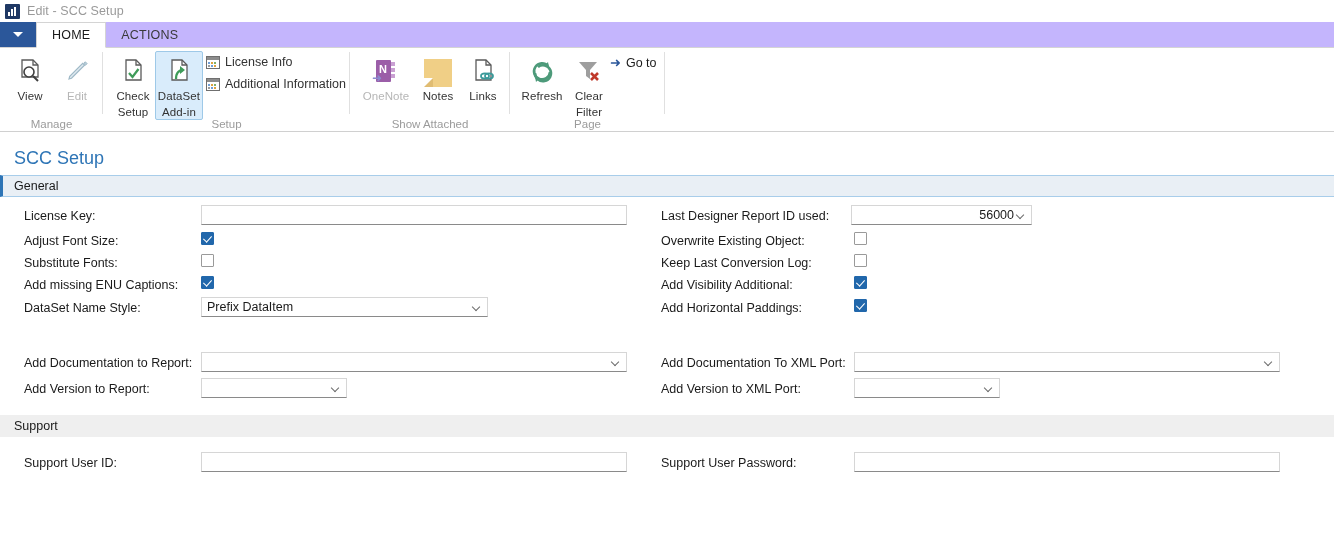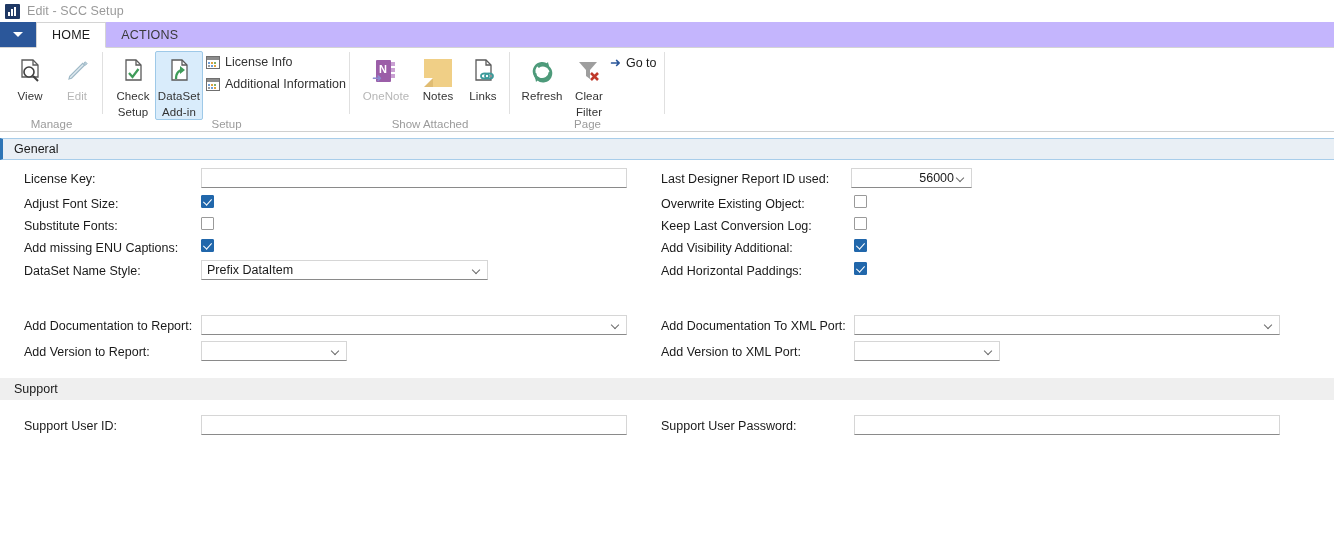--- a/index.html
+++ b/index.html
@@ -332,20 +332,21 @@
       <span style="color:#2b579a; font-size:13px;">➜</span>
       <span>Go to</span>
     </div>
     <div class="glabel">Page</div>
     <div class="sep"></div>
   </div>
 </div>
 
 <div class="page">
 
+  <div class="page-title">SCC Setup</div>
 
   <div class="section-head general">
     <span>General</span>
   </div>
   <div class="rowarea" style="height:140px;">
 
     <div class="frow" style="left:24px; top:12px;">
       <span class="flabel">License Key:</span>
     </div>
     <input class="tbox" style="position: absolute; left: 201px; top: 8px; width: 426px;" value="">
@@ -369,21 +370,21 @@
       <span class="flabel">DataSet Name Style:</span>
     </div>
     <div class="ddl" style="position:absolute; left:201px; top:100px; width:287px;">
       <span class="val">Prefix DataItem</span>
       <span class="chev"></span>
     </div>
 
     <div class="frow" style="left:661px; top:12px;">
       <span class="flabel">Last Designer Report ID used:</span>
     </div>
-    <div class="ddl right" style="position:absolute; left:851px; top:8px; width:121px;">
+    <div class="ddl right" style="position:absolute; left:851px; top:8px; width:181px;">
       <span class="val">56000</span>
       <span class="chev"></span>
     </div>
 
     <div class="frow" style="left:661px; top:37px;">
       <span class="flabel">Overwrite Existing Object:</span>
     </div>
     <div class="cb" style="position:absolute; left:854px; top:35px;"></div>
 
     <div class="frow" style="left:661px; top:59px;">

